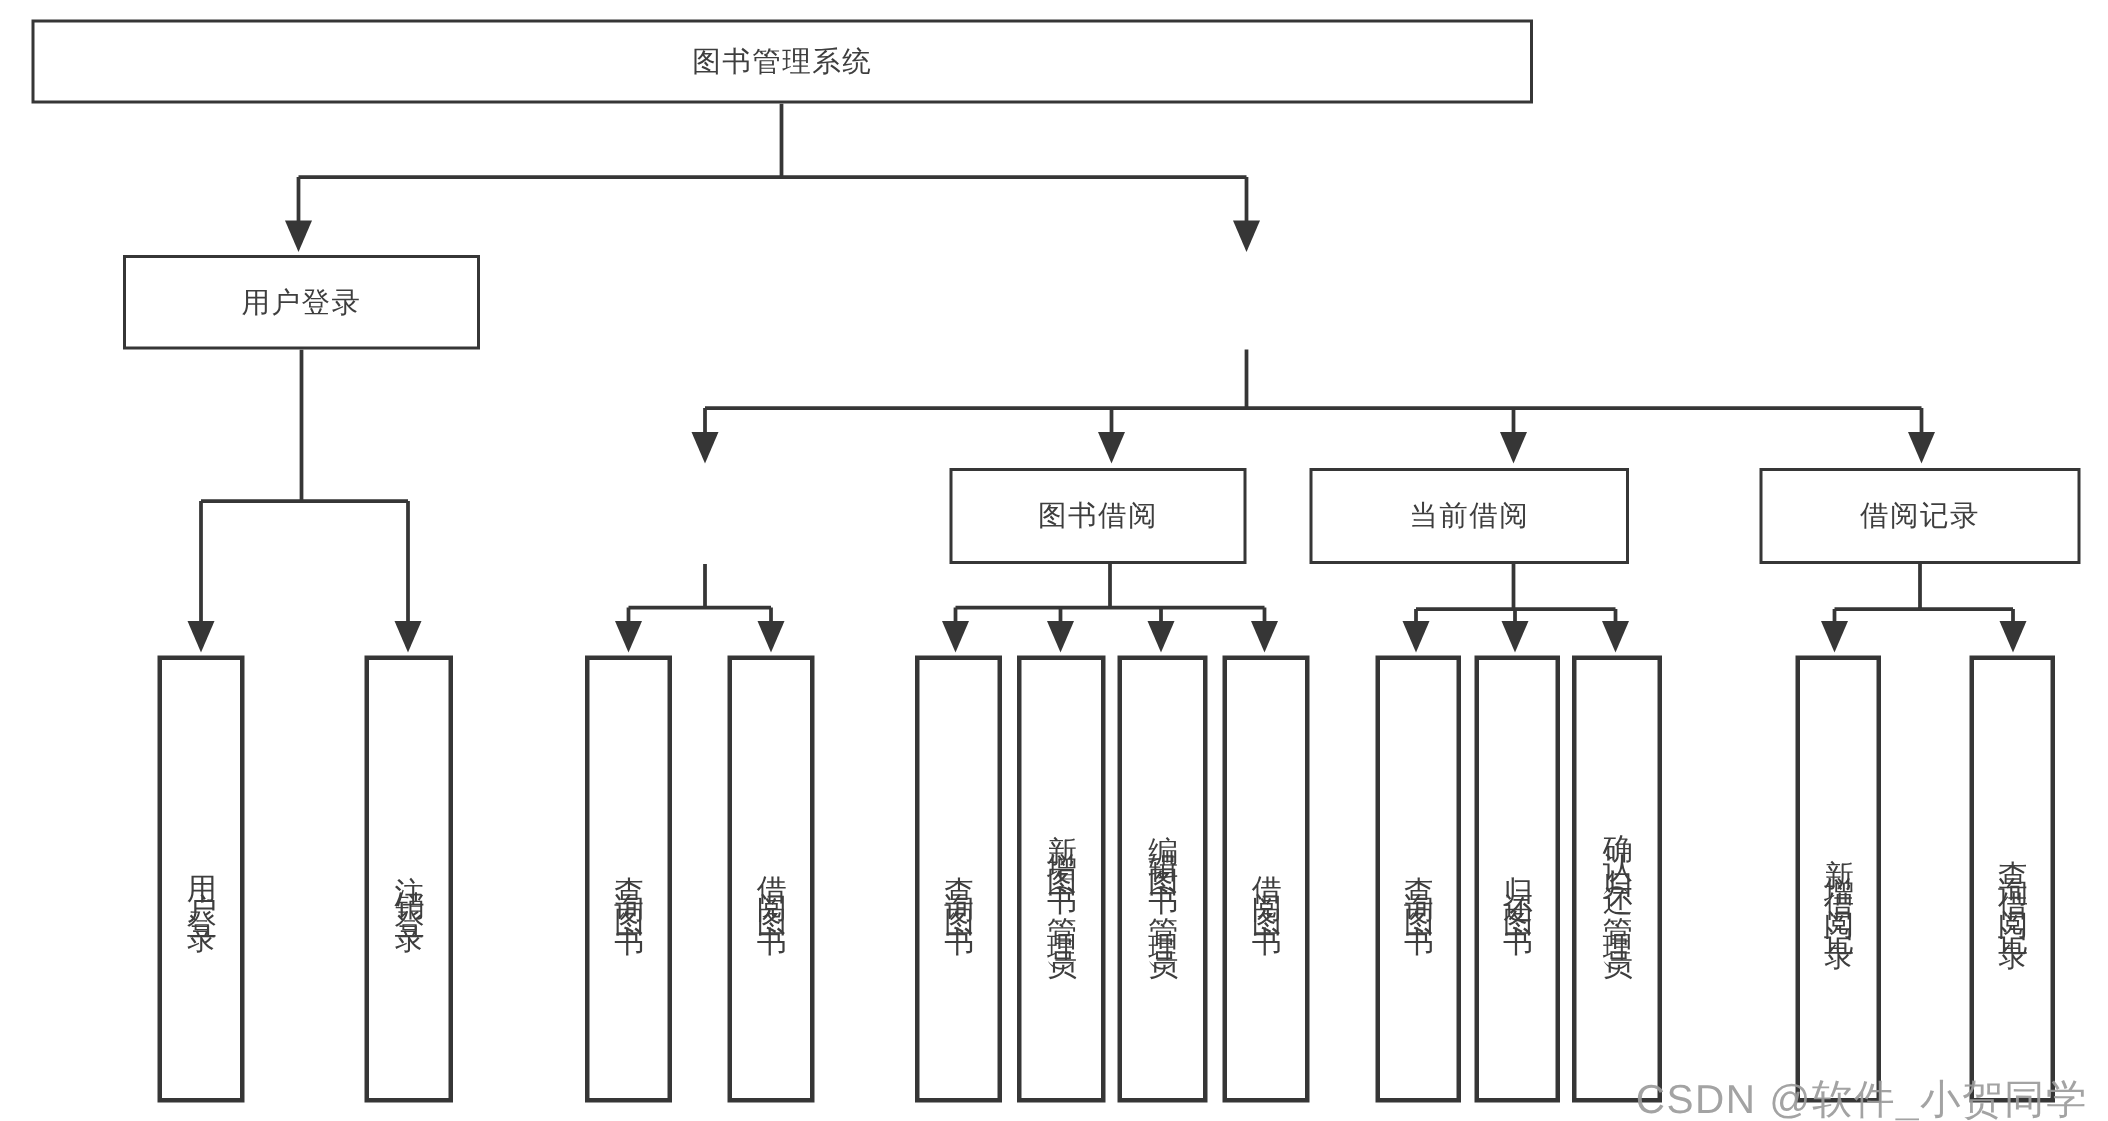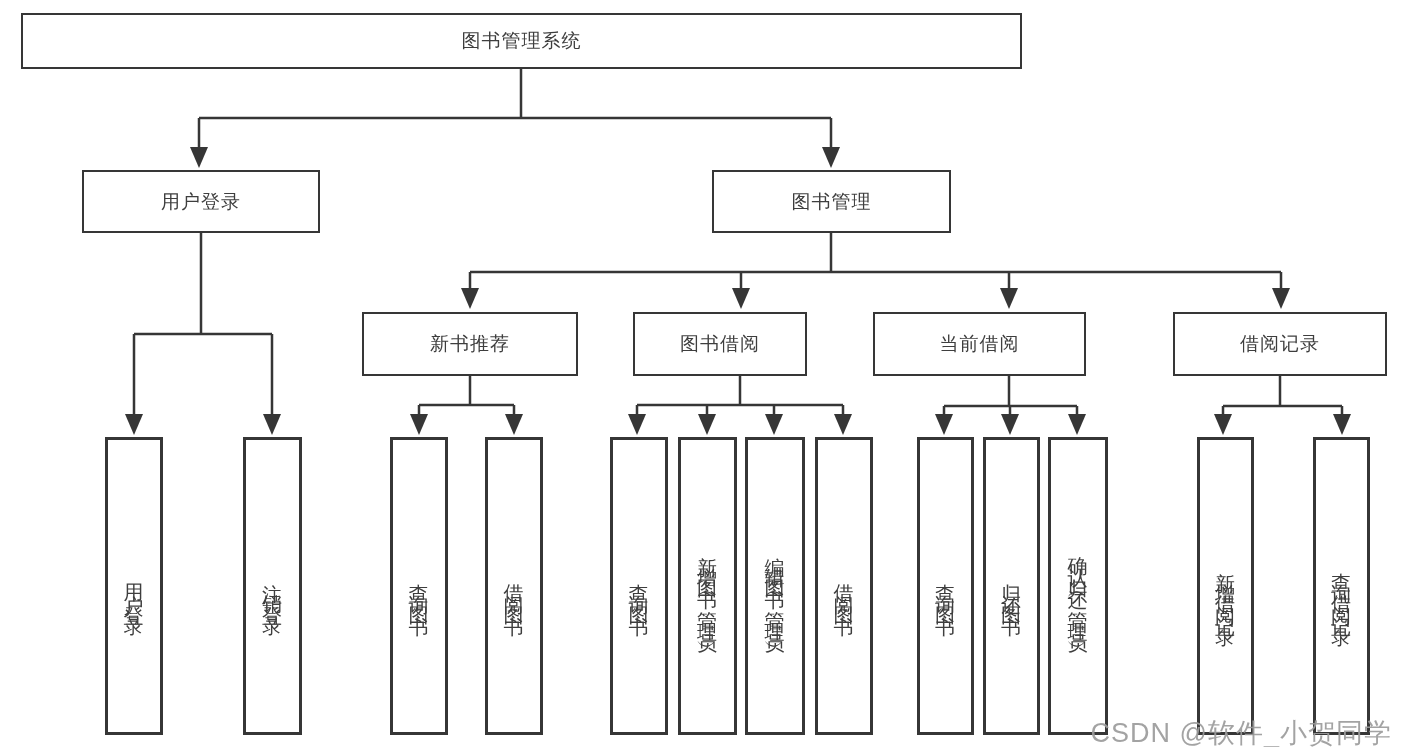--- a/index.html
+++ b/index.html
@@ -108,28 +108,22 @@
     </g>
   </svg>
 
   <div class="box" style="left:21px;top:13px;width:1001px;height:56px;">
     <span>图书管理系统</span>
   </div>
 
   <div class="box" style="left:82px;top:170px;width:238px;height:63px;">
     <span>用户登录</span>
   </div>
-  <div class="box" style="left:712px;top:170px;width:239px;height:63px;">
-    <span>图书管理</span>
-  </div>
 
-  <div class="box" style="left:362px;top:312px;width:216px;height:64px;">
-    <span>新书推荐</span>
-  </div>
-  <div class="box" style="left:633px;top:312px;width:174px;height:64px;">
+  <div class="box" style="left:633px;top:312px;width:198px;height:64px;">
     <span>图书借阅</span>
   </div>
   <div class="box" style="left:873px;top:312px;width:213px;height:64px;">
     <span>当前借阅</span>
   </div>
   <div class="box" style="left:1173px;top:312px;width:214px;height:64px;text-align:center;">
     <span>借阅记录</span>
   </div>
 
   <div class="box leaf" style="left:105px;top:437px;width:58px;height:298px;">

